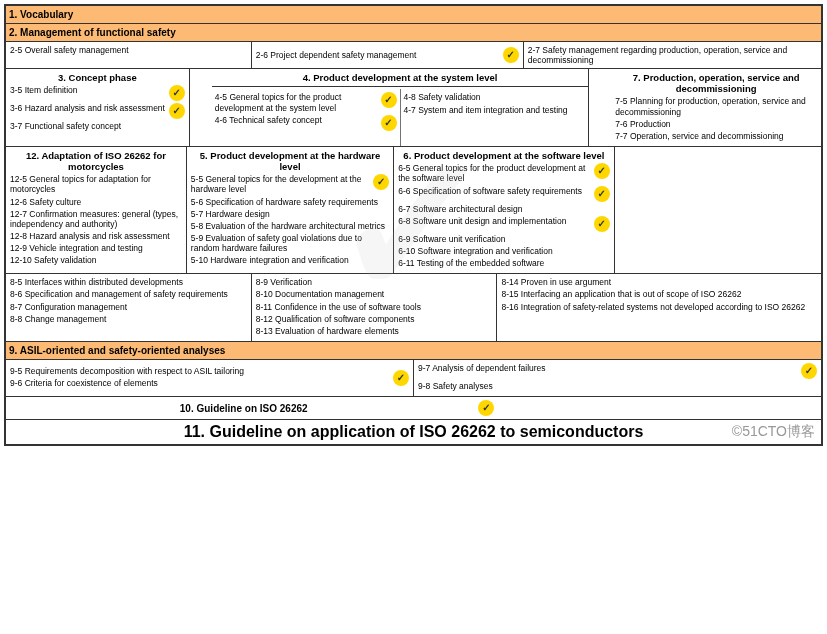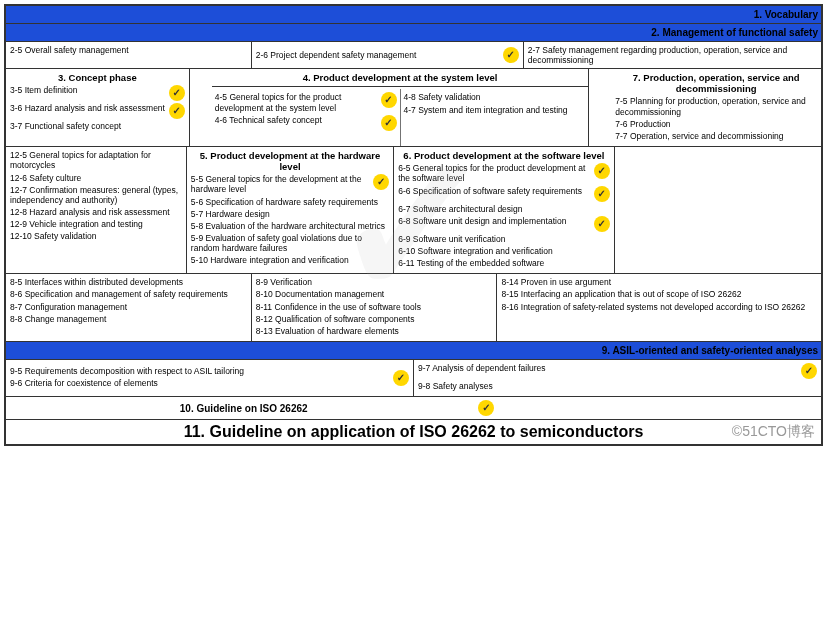--- a/index.html
+++ b/index.html
@@ -55,26 +55,26 @@
       align-items: flex-start;
       justify-content: space-between;
       margin-bottom: 2px;
     }
     .item-text {
       font-size: 8.5px;
       line-height: 1.2;
       flex: 1;
     }
     .full-width-header {
-      text-align: right;
+      text-align: left;
       font-weight: bold;
       font-size: 10px;
       padding: 3px;
       border-bottom: 1px solid #333;
-      background: #1d4ed8;
+      background: #fdba74;
     }
   </style>
 </head>
 <body>
 
 <div class="outer-border" style="position: relative;">
 
   <div class="full-width-header">
     <span>1. Vocabulary</span>
   </div>
@@ -146,20 +146,21 @@
       </div>
       <div class="item-row">
         <span class="item-text">7-7 Operation, service and decommissioning</span>
       </div>
     </div>
   </div>
 
   <div class="row" style="align-items:stretch;">
 
     <div class="cell" style="flex:1.3;">
+      <div class="cell-header">12. Adaptation of ISO 26262 for motorcycles</div>
       <div class="item-row">
         <span class="item-text">12-5 General topics for adaptation for motorcycles</span>
       </div>
       <div class="item-row">
         <span class="item-text">12-6 Safety culture</span>
       </div>
       <div class="item-row">
         <span class="item-text">12-7 Confirmation measures: general (types, independency and authority)</span>
       </div>
       <div class="item-row">

